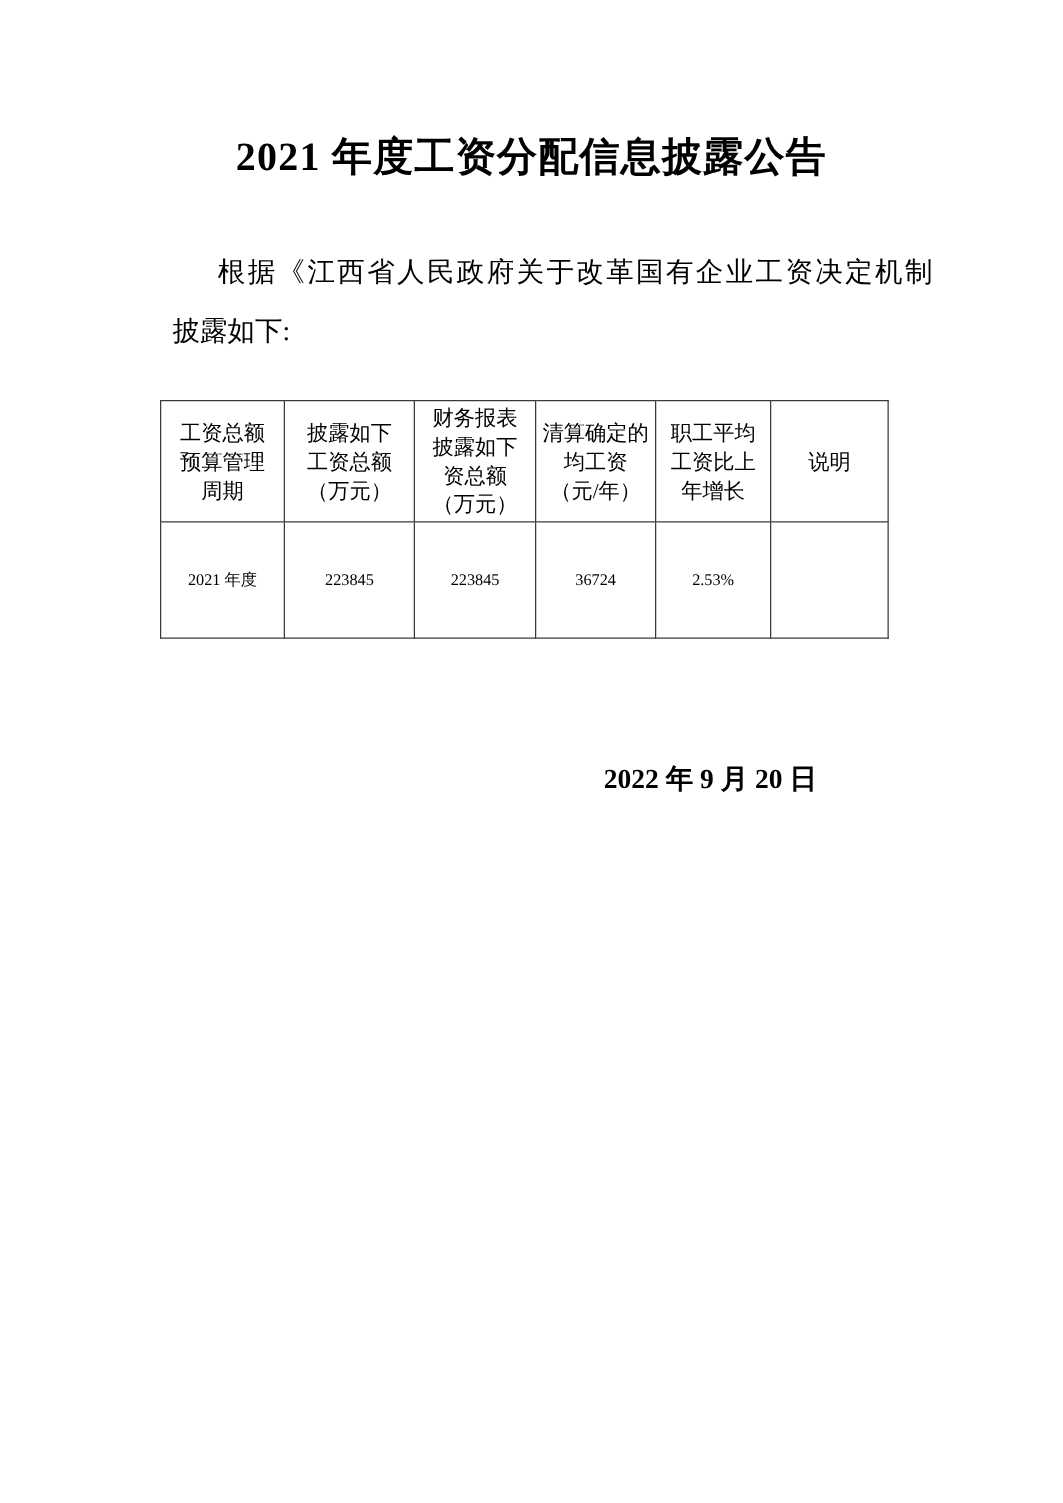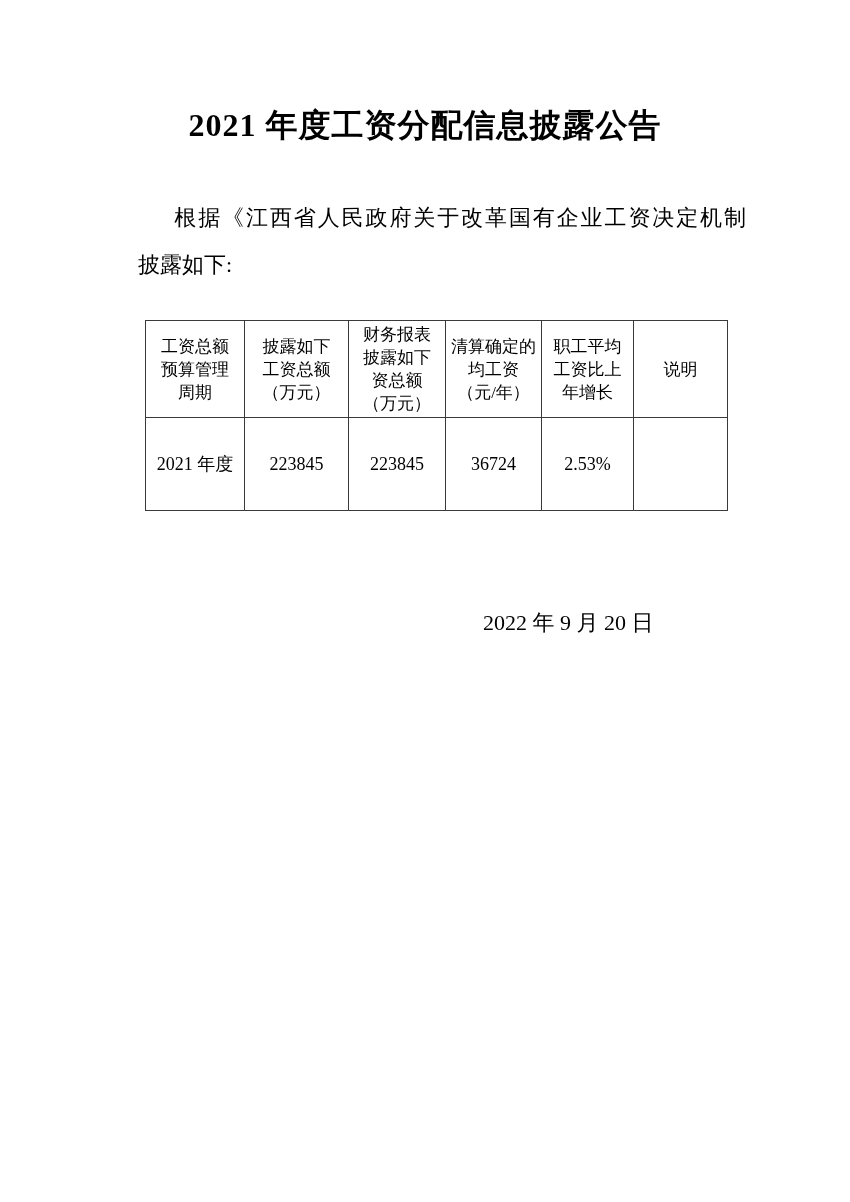--- a/index.html
+++ b/index.html
@@ -32,21 +32,21 @@
     line-height: 47px;
   }
   .para-line {
     text-align: justify;
     text-align-last: justify;
   }
   .para-line.first { text-indent: 1.65em; }
   .para-line.last { text-align: right; text-align-last: left; }
   .doc-table {
     position: absolute;
-    left: 145px;
+    left: 128px;
     top: 320px;
     width: 582px;
     border-collapse: collapse;
     table-layout: fixed;
   }
   .doc-table th, .doc-table td {
     border: 1.5px solid #3a3a3a;
     text-align: center;
     vertical-align: middle;
     font-weight: normal;
@@ -54,35 +54,36 @@
     overflow: hidden;
   }
   .doc-table th {
     height: 97px;
     font-size: 17px;
     line-height: 23px;
     padding: 0 2px;
   }
   .doc-table td {
     height: 93px;
-    font-size: 18px;
+    font-size: 13px;
     text-align: center;
   }
   .sig-company {
     position: absolute;
     left: 427px;
     top: 562px;
     font-size: 22px;
     letter-spacing: 1px;
   }
   .sig-date {
     position: absolute;
     left: 483px;
     top: 608px;
     font-size: 22px;
+    font-weight: bold;
   }
 </style>
 </head>
 <body>
 
 <div class="page">
 
   <div class="doc-title">2021 年度工资分配信息披露公告</div>
 
   <div class="paragraph">

